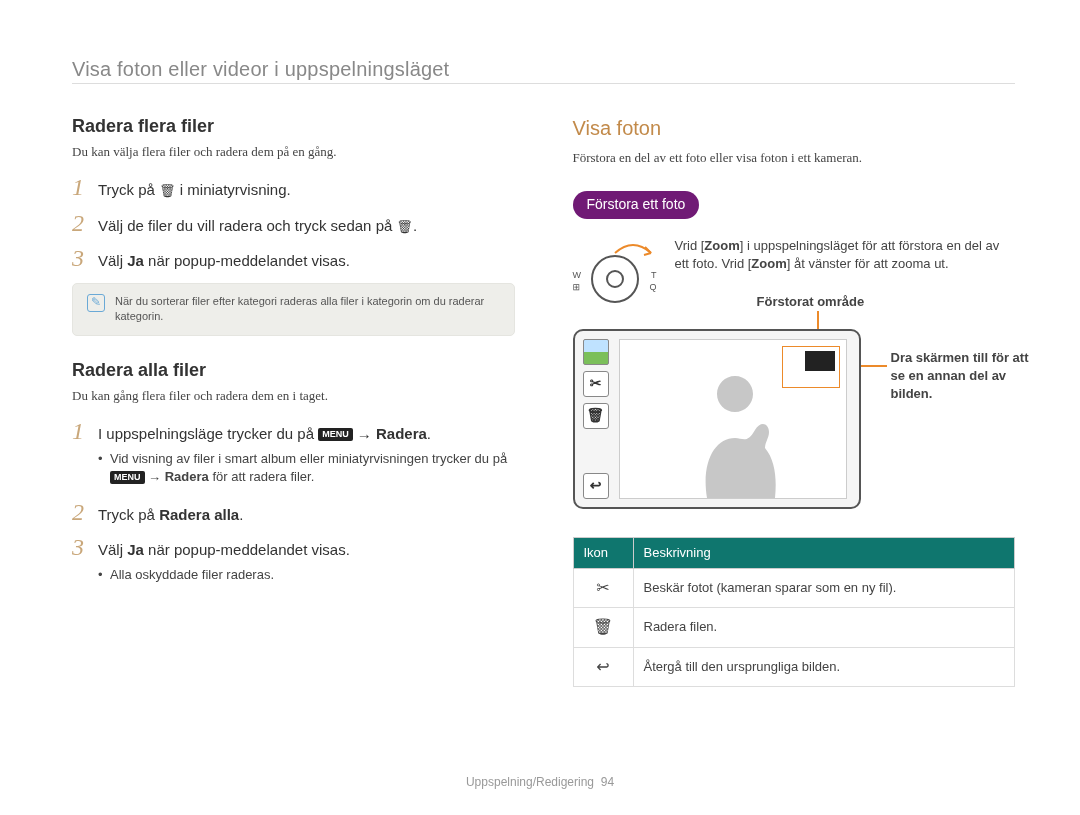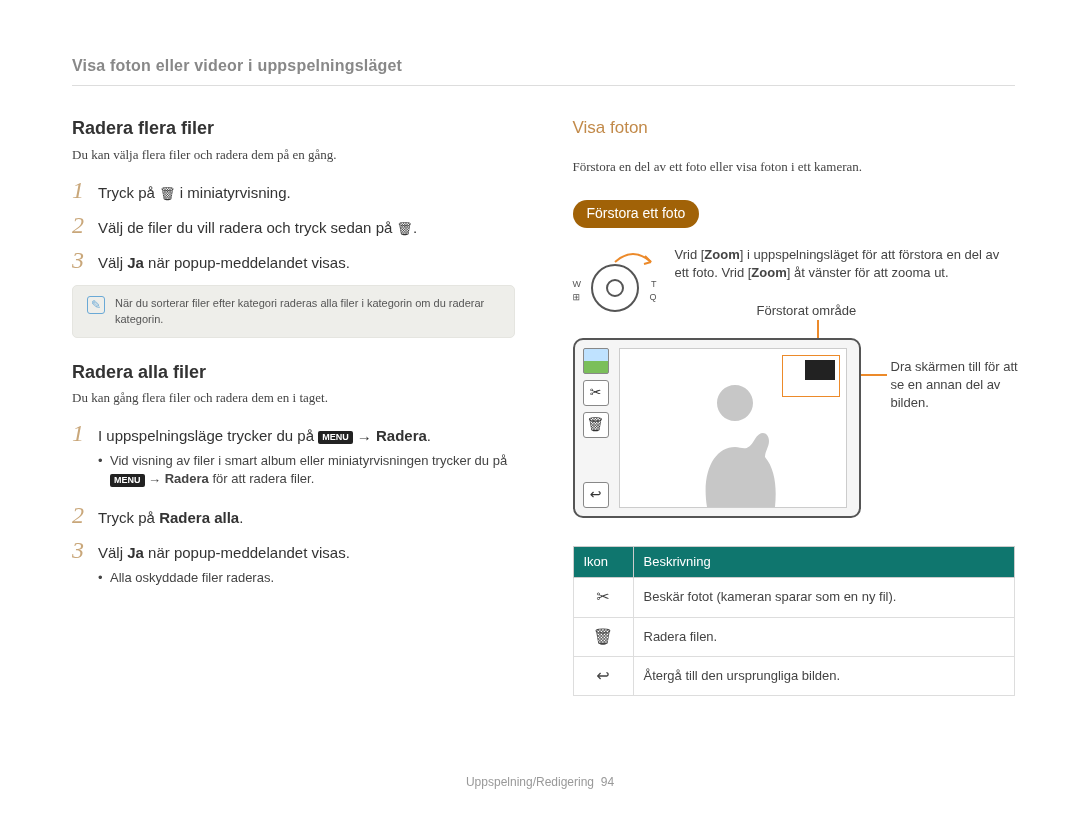--- a/index.html
+++ b/index.html
@@ -8,35 +8,35 @@
       width: 1080px;
       height: 815px;
       background: #fff;
       color: #3a3a3a;
       font-size: 14px;
       line-height: 1.4;
       position: relative;
       padding: 55px 65px 50px 72px;
     }
     .header-title {
-      font-size: 16px;
-      font-weight: 700;
+      font-size: 20px;
+      font-weight: 400;
       color: #888;
       border-bottom: 1px solid #ddd;
-      padding-bottom: 8px;
+      padding-bottom: 0;
       margin-bottom: 30px;
       letter-spacing: 0.2px;
     }
     .cols { display: flex; gap: 58px; }
     .col { flex: 1; }
     .section-title {
-      font-size: 17px;
+      font-size: 20px;
       color: #c28a4a;
       font-weight: 400;
-      margin-bottom: 18px;
+      margin-bottom: 7px;
     }
     .sub-h {
       font-weight: bold;
       font-size: 18px;
       margin-bottom: 4px;
       color: #333;
     }
     .p { font-size: 13px; color: #444; margin-bottom: 14px; font-family: Liberation Serif, serif; }
     .num-list { list-style: none; }
     .num-list > li {
@@ -75,21 +75,21 @@
       color: #555;
       margin: 12px 0 22px;
     }
     .note-icon {
       width: 18px; height: 18px; border: 1px solid #6aa9d6; color: #6aa9d6;
       border-radius: 3px; display: inline-flex; align-items: center; justify-content: center;
       font-size: 12px; flex-shrink: 0;
     }
     .pill {
       display: inline-block;
-      background: #a16207;
+      background: #701a75;
       color: #fff;
       padding: 4px 14px;
       border-radius: 14px;
       font-size: 14px;
       margin: 10px 0 18px;
     }
     .zoom-row { display: flex; gap: 18px; align-items: flex-start; margin-bottom: 26px; }
     .dial-wrap { width: 84px; flex-shrink: 0; position: relative; }
     .dial {
       width: 48px; height: 48px; border: 2px solid #555; border-radius: 50%;
@@ -101,21 +101,21 @@
     }
     .dial-label-l, .dial-label-r {
       position: absolute; top: 32px; font-size: 9px; color: #555;
     }
     .dial-label-l { left: 0; }
     .dial-label-r { right: 0; text-align: right; }
     .arrow-top {
       position: absolute; top: 0; left: 38px;
     }
     .zoom-text { font-size: 13px; color: #444; }
-    .illus-wrap { position: relative; margin: 16px 0 28px; }
+    .illus-wrap { position: relative; margin: 16px 0 28px; font-weight: bold; }
     .screen {
       width: 288px; height: 180px; border: 2px solid #555; border-radius: 10px;
       position: relative; background: #f5f5f5; overflow: hidden;
     }
     .tool-col { position: absolute; left: 8px; top: 8px; display: flex; flex-direction: column; gap: 6px; }
     .back-btn { position: absolute; left: 8px; bottom: 8px; }
     .sbtn {
       width: 26px; height: 26px; background: #fff; border: 1px solid #888; border-radius: 3px;
       display: flex; align-items: center; justify-content: center; font-size: 14px; color: #333;
     }

